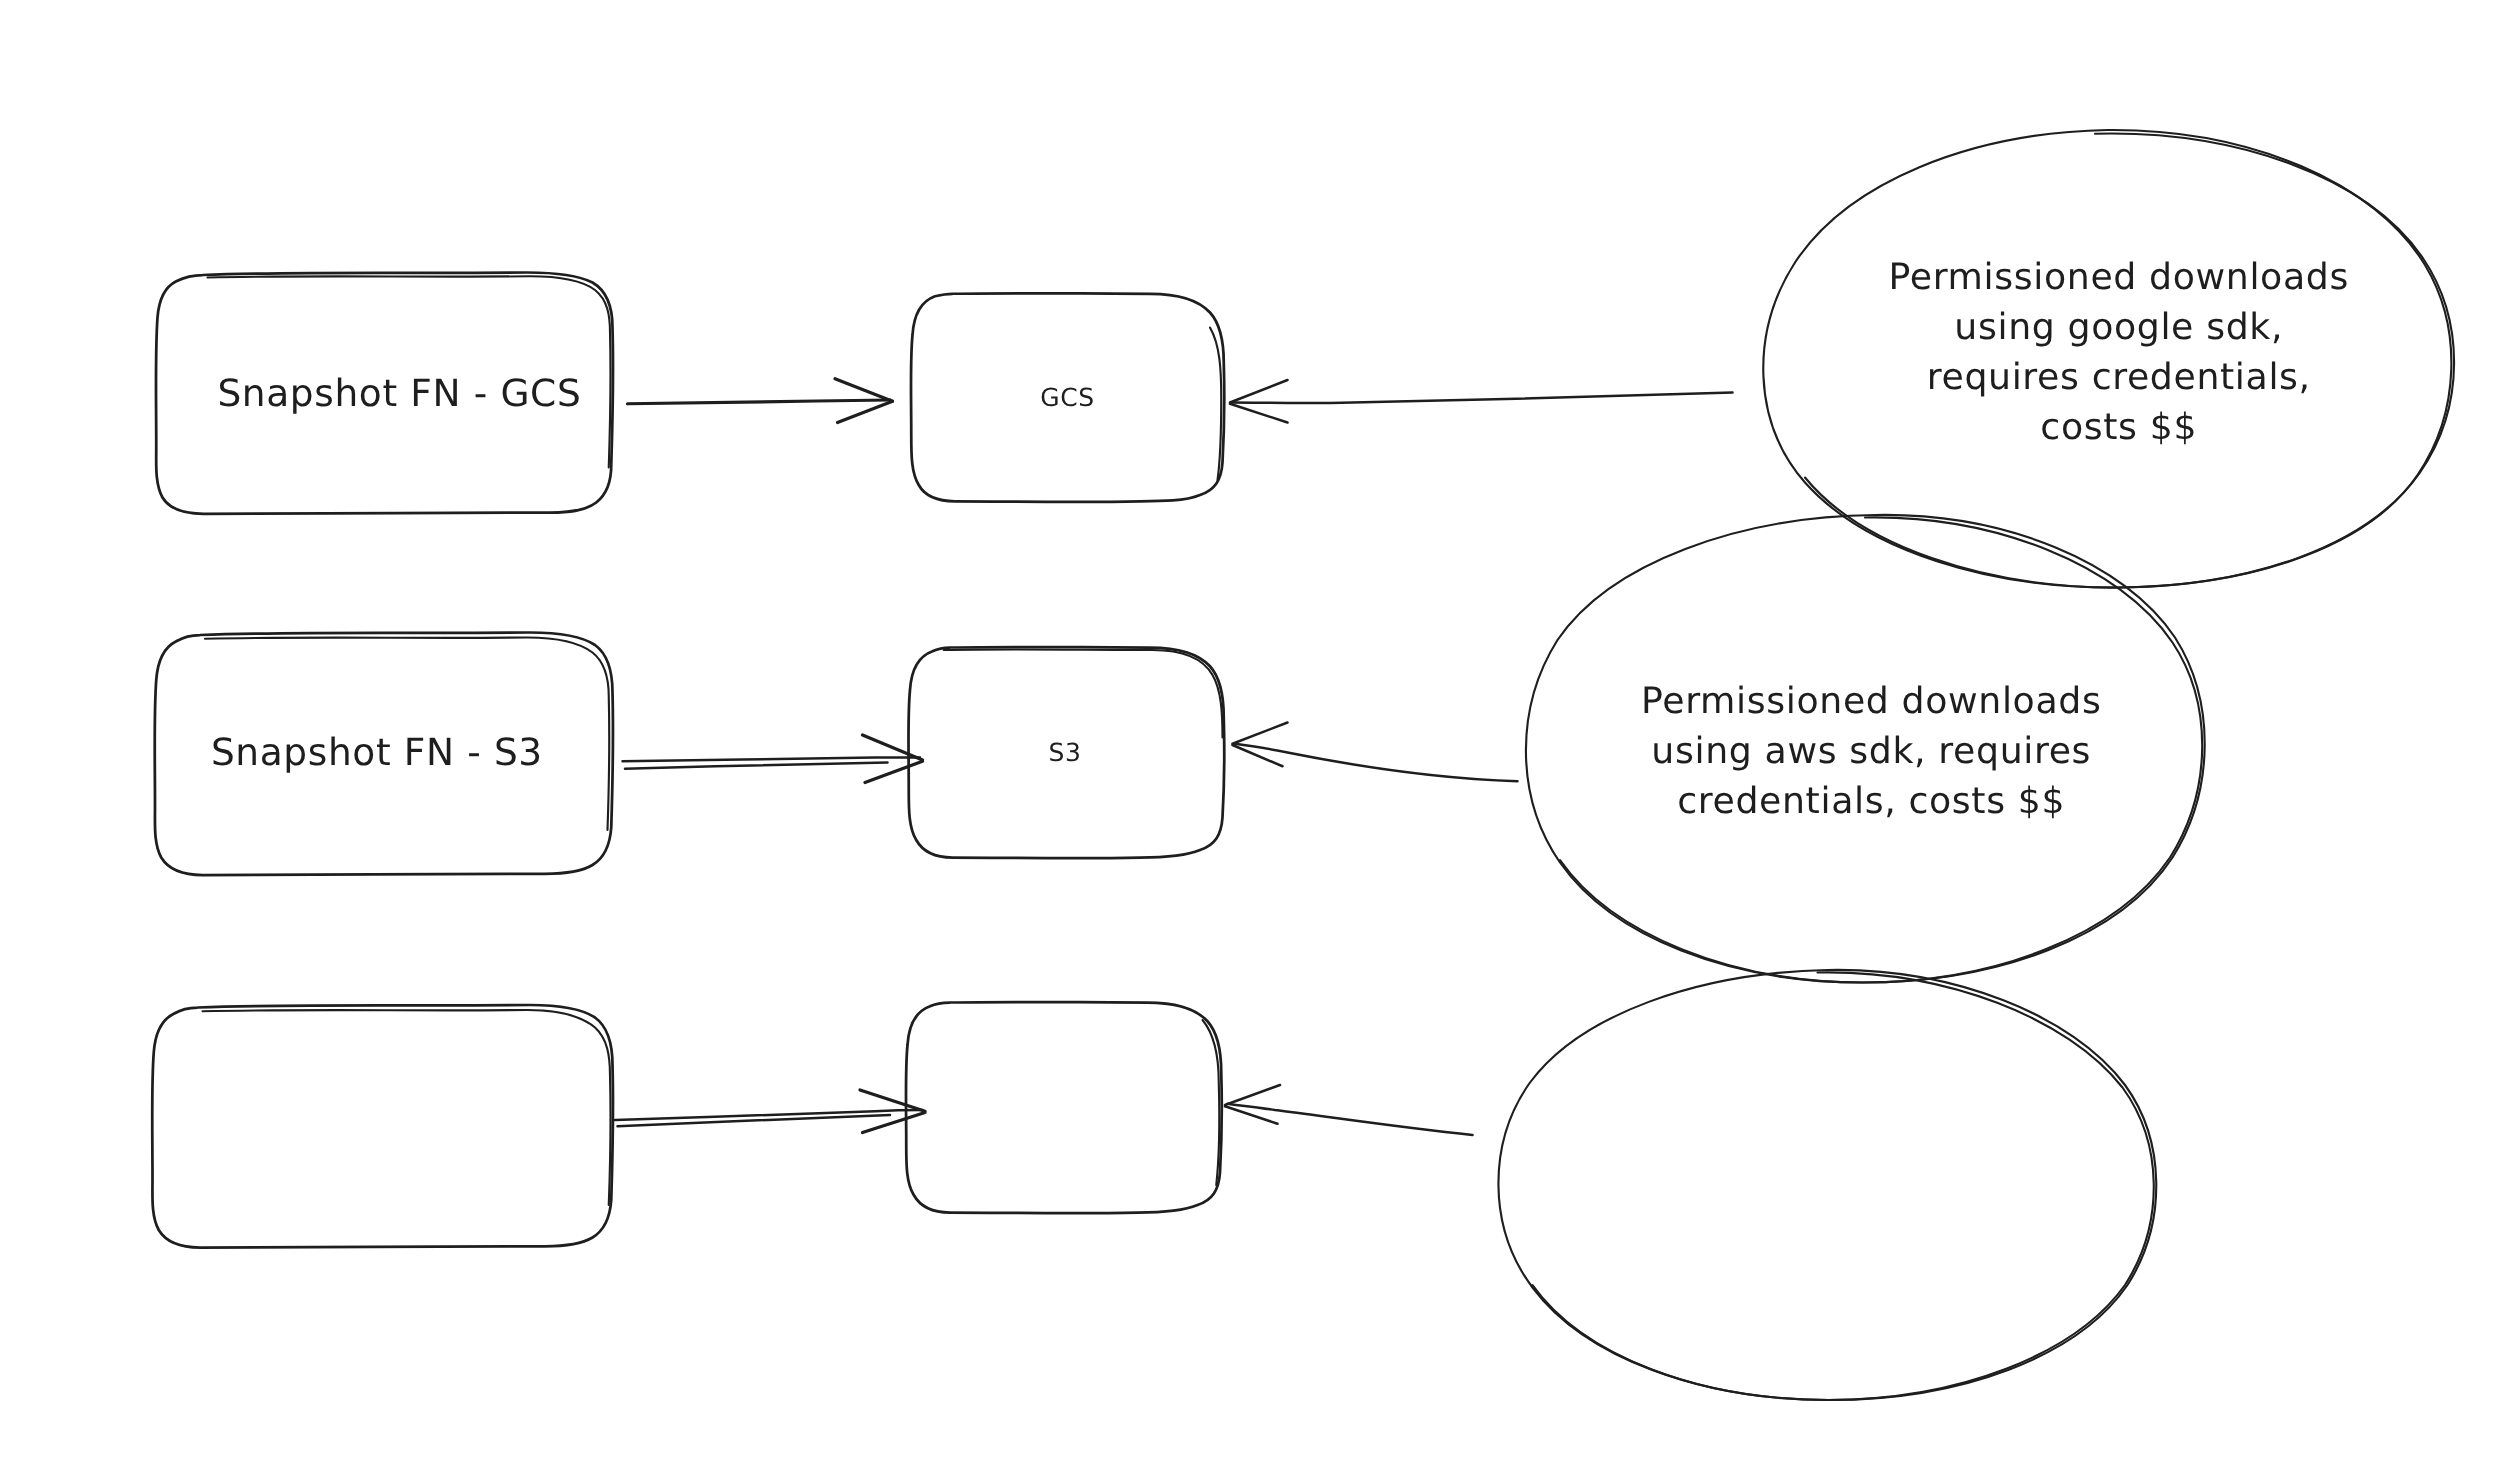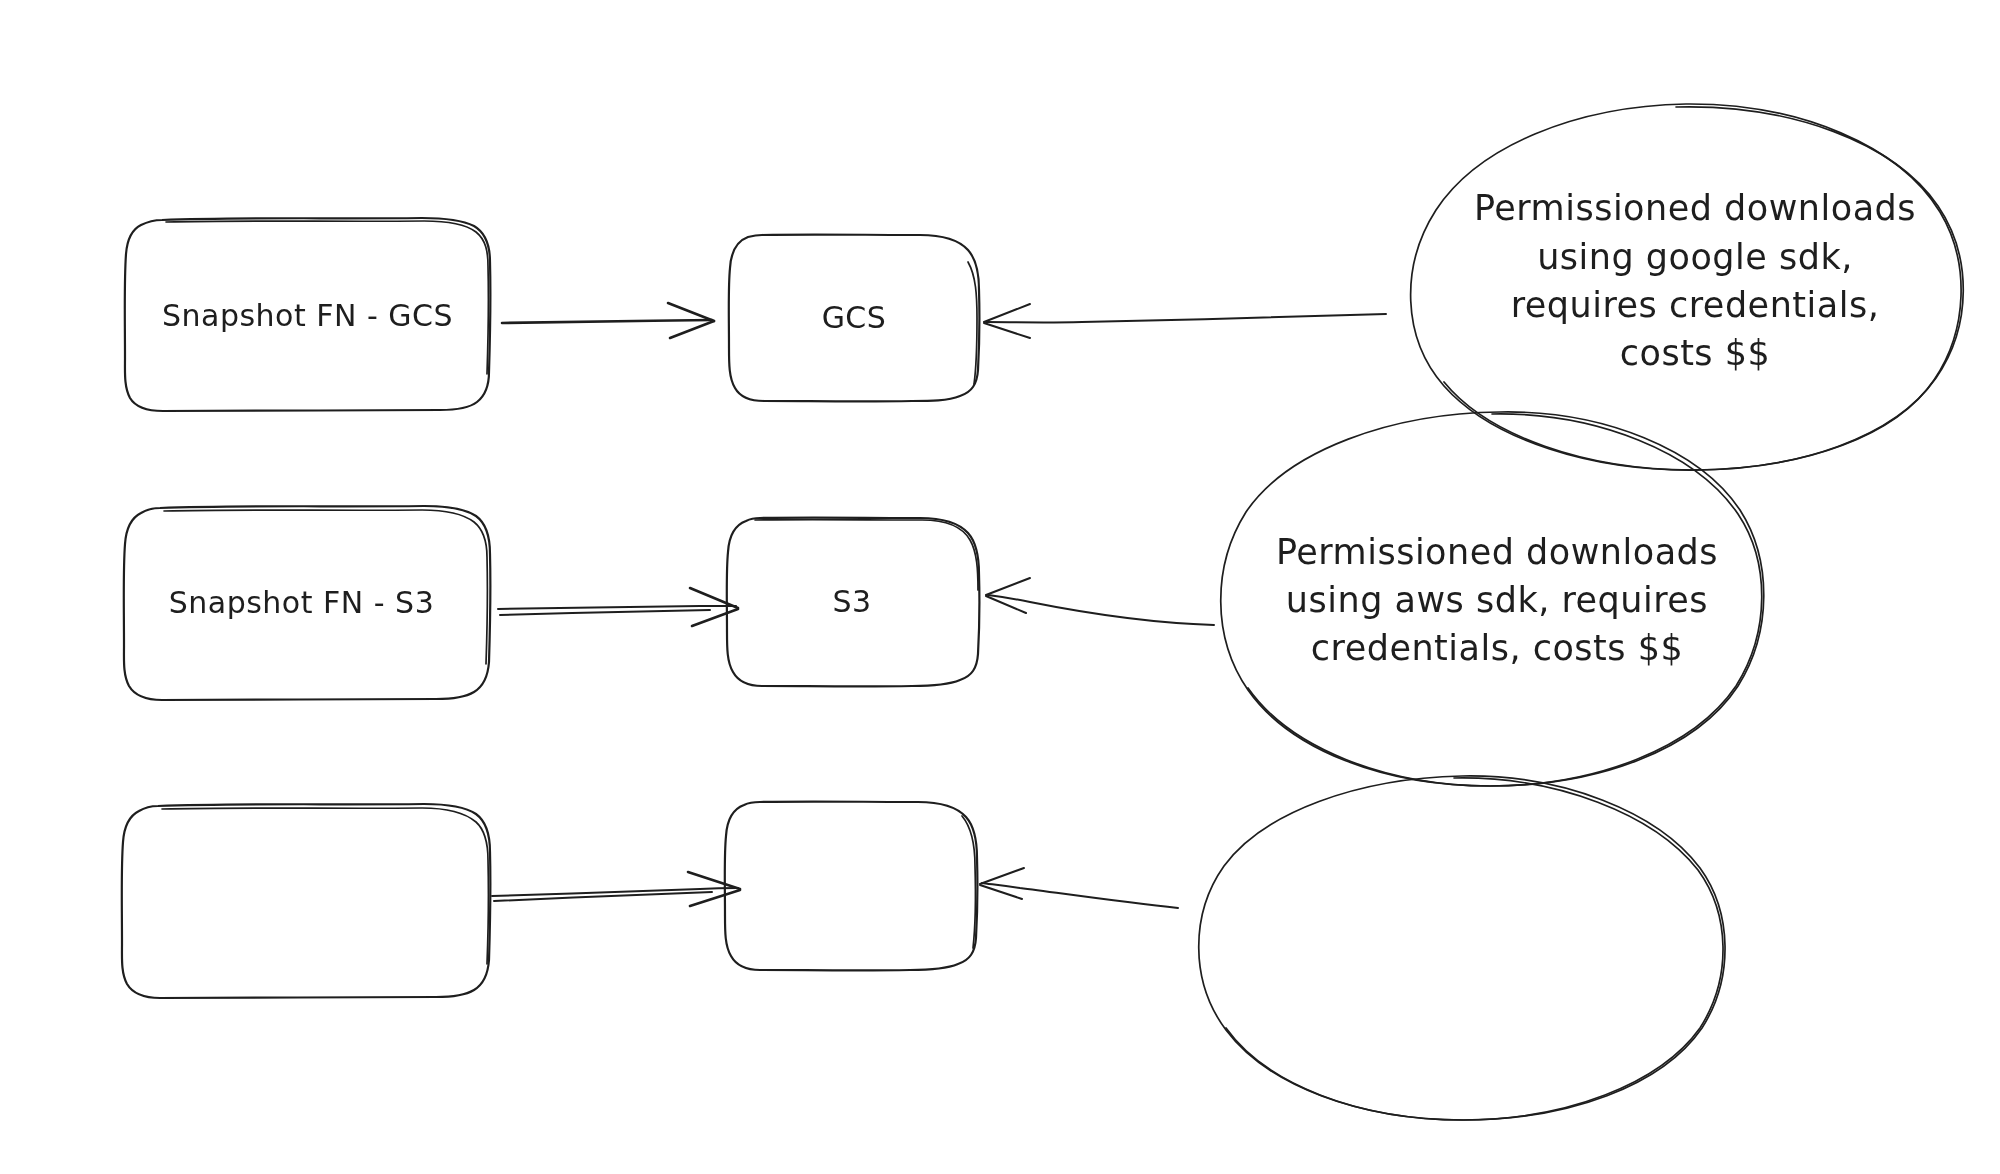--- a/index.html
+++ b/index.html
@@ -36,24 +36,24 @@
     letter-spacing: 0.5px;
     line-height: 1.32;
     white-space: pre-line;
     pointer-events: none;
     font-weight: 400;
   }
   .box-label {
     font-size: 30px;
   }
   .small-box-label {
-    font-size: 30px;
+    font-size: 20px;
   }
   .ellipse-label {
-    font-size: 35px;
+    font-size: 29px;
     line-height: 1.38;
   }
   .stroke {
     fill: none;
     stroke: #1e1e1e;
     stroke-linecap: round;
     stroke-linejoin: round;
   }
   .shape-stroke { stroke-width: 2.2; }
   .shape-stroke-thin { stroke-width: 1.7; }
@@ -181,21 +181,21 @@
     <g>
       <path class="stroke shape-stroke-thin" d="M1462 776 C 1562 774, 1658 812, 1700 868 C 1732 912, 1734 978, 1702 1028
         C 1662 1086, 1568 1120, 1464 1120 C 1360 1120, 1268 1086, 1226 1030
         C 1190 982, 1190 914, 1224 866 C 1264 812, 1358 778, 1462 776 Z"></path>
       <path class="stroke shape-stroke-thin" d="M1454 778 C 1556 776, 1654 814, 1698 870 C 1730 914, 1732 978, 1700 1028
         C 1660 1084, 1566 1120, 1462 1120 C 1358 1120, 1266 1084, 1226 1028"></path>
     </g>
 
   </svg>
 
-  <div class="node-label box-label" style="left:125px; top:283px; width:365px; height:66px;">Snapshot FN - GCS</div>
+  <div class="node-label box-label" style="left:125px; top:283px; width:365px; height:66px;padding-left:12px;">Snapshot FN - GCS</div>
 
   <div class="node-label small-box-label" style="left:729px; top:285px; width:250px; height:66px;">GCS</div>
 
   <div class="node-label ellipse-label" style="left:1460px; top:186px; width:470px; height:190px;">Permissioned downloads
 using google sdk,
 requires credentials,
 costs $$</div>
 
   <div class="node-label box-label" style="left:124px; top:570px; width:355px; height:66px;">Snapshot FN - S3</div>
 

